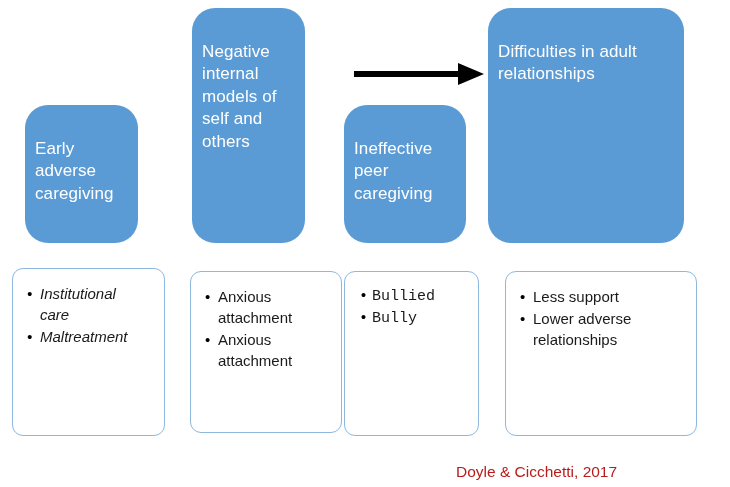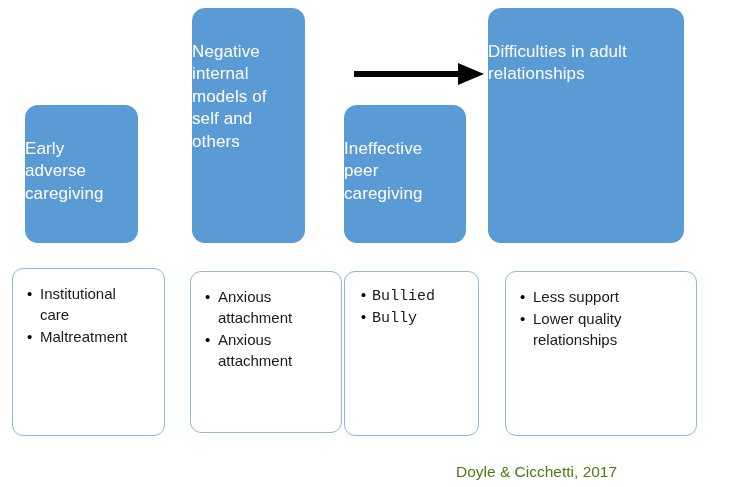--- a/index.html
+++ b/index.html
@@ -17,23 +17,23 @@
     position: relative;
     width: 730px;
     height: 487px;
     background: #ffffff;
   }
 
   
   .blue-box {
     position: absolute;
     background: #5B9BD5;
-    border-radius: 13px;
+    border-radius: 23px;
     box-sizing: border-box;
-    padding: 10px 14px 10px 0;
+    padding: 10px 14px 10px 10px;
     color: #ffffff;
     font-size: 17px;
     line-height: 22.5px;
     font-weight: 400;
     letter-spacing: 0.1px;
     white-space: pre-line;
   }
 
   
   .white-box {
@@ -74,21 +74,21 @@
     top: 60px;
   }
 
   
   .citation {
     position: absolute;
     left: 456px;
     top: 462px;
     font-size: 15.5px;
     line-height: 20px;
-    color: #4d7c0f;
+    color: #b91c1c;
     white-space: nowrap;
   }
 </style>
 </head>
 <body>
 
 <div id="stage">
 
   <div class="blue-box" style="left:25px; top:105px; width:113px; height:138px;">
     <span>Early
@@ -113,21 +113,21 @@
   <div class="blue-box" style="left:488px; top:8px; width:196px; height:235px;">
     <span>Difficulties in adult
 relationships</span>
   </div>
 
   <svg class="arrow-svg" width="136" height="28" viewBox="0 0 136 28">
     <line x1="2" y1="14" x2="112" y2="14" stroke="#000000" stroke-width="6"></line>
     <polygon points="106,3 132,14 106,25" fill="#000000"></polygon>
   </svg>
 
-  <div class="white-box" style="left:12px; top:268px; width:153px; height:168px;">
+  <div class="white-box" style="left:12px; top:268px; width:153px; height:168px;font-style:italic;">
     <ul>
       <li>Institutional
 care</li>
       <li>Maltreatment</li>
     </ul>
   </div>
 
   <div class="white-box" style="left:190px; top:271px; width:152px; height:162px;">
     <ul>
       <li>Anxious
@@ -140,20 +140,20 @@
   <div class="white-box" style="left:344px; top:271px; width:135px; height:165px;font-family:Liberation Mono, monospace;">
     <ul>
       <li>Bullied</li>
       <li>Bully</li>
     </ul>
   </div>
 
   <div class="white-box" style="left:505px; top:271px; width:192px; height:165px;">
     <ul>
       <li>Less support</li>
-      <li>Lower quality
+      <li>Lower adverse
 relationships</li>
     </ul>
   </div>
 
   <div class="citation">Doyle &amp; Cicchetti, 2017</div>
 
 </div>
 
 </body></html>

